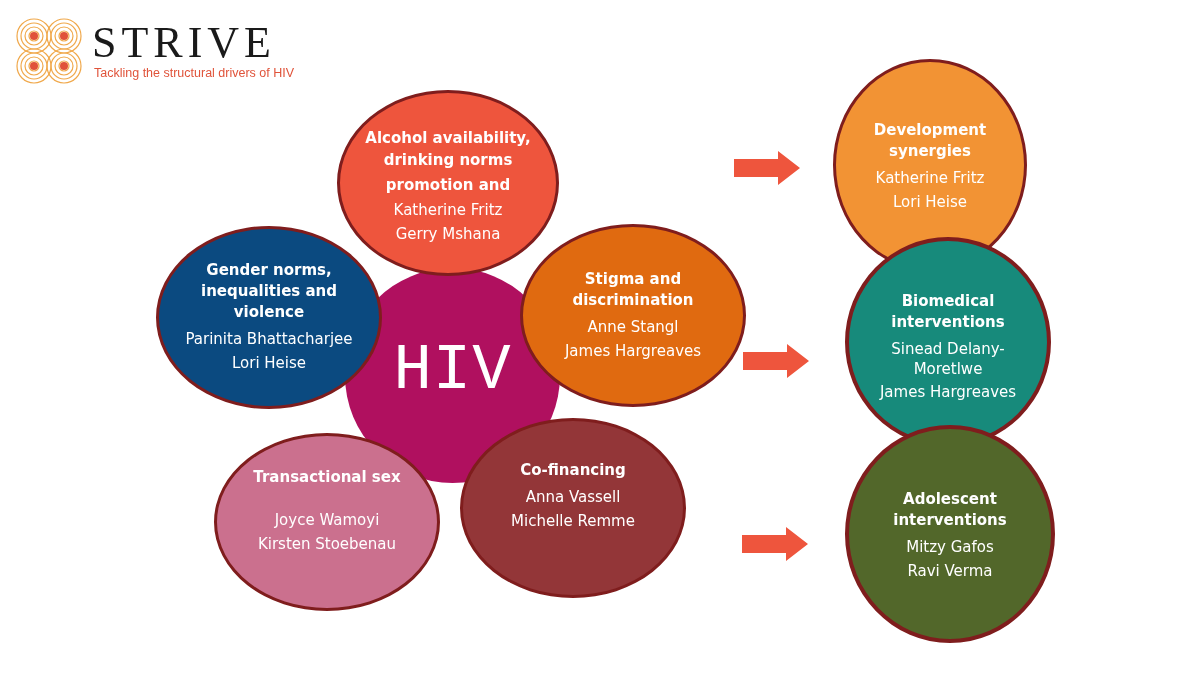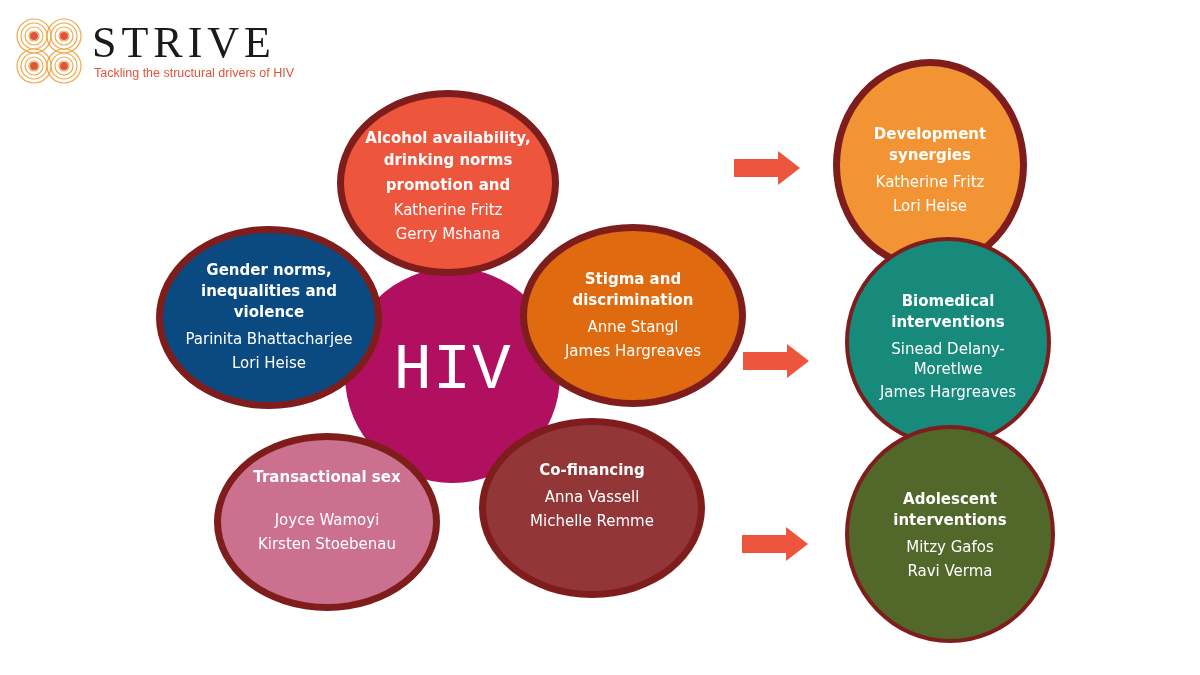--- a/index.html
+++ b/index.html
@@ -15,21 +15,21 @@
       font-family: "Liberation Serif", "DejaVu Serif", serif;
       font-size: 44px; letter-spacing: 5px; color: #1a1a1a; line-height: 50px;
     }
     .logo-tag {
       position: absolute; left: 78px; top: 48px;
       font-family: "Liberation Sans", sans-serif;
       font-size: 12.5px; color: #e0533a; white-space: nowrap;
     }
     .circle {
       position: absolute; border-radius: 50%;
-      border: 7px solid #7f1d1d; box-sizing: border-box;
+      border: 3px solid #7f1d1d; box-sizing: border-box;
       display: flex; flex-direction: column; align-items: center; justify-content: center;
       color: #ffffff; text-align: center;
     }
     .c-title { font-weight: bold; font-size: 15px; line-height: 21px; }
     .c-name { font-size: 15px; line-height: 24px; text-align: right; }
     .hiv-label {
       font-family: Liberation Mono, monospace;
       font-size: 64px; color: #ffffff; letter-spacing: 1px;
     }
     .arrow { position: absolute; width: 66px; height: 34px; }
@@ -104,21 +104,21 @@
 </div>
 
 <div class="circle" style="left:214px; top:433px; width:226px; height:178px; background:#cb708e; padding-bottom:22px;">
   <div class="c-title">
     <div>Transactional sex</div>
   </div>
   <div class="c-name" style="margin-top:20px;">Joyce Wamoyi</div>
   <div class="c-name">Kirsten Stoebenau</div>
 </div>
 
-<div class="circle" style="left:479px; top:418px; width:226px; height:180px; background:#933638; padding-bottom:24px;">
+<div class="circle" style="left:460px; top:418px; width:226px; height:180px; background:#933638; padding-bottom:24px;">
   <div class="c-title">
     <div>Co-financing</div>
   </div>
   <div class="c-name" style="margin-top:4px;">Anna Vassell</div>
   <div class="c-name">Michelle Remme</div>
 </div>
 
 <svg class="arrow" style="left:734px; top:151px;" viewBox="0 0 66 34">
   <polygon points="0,8 44,8 44,0 66,17 44,34 44,26 0,26" fill="#ee553d"></polygon>
 </svg>

